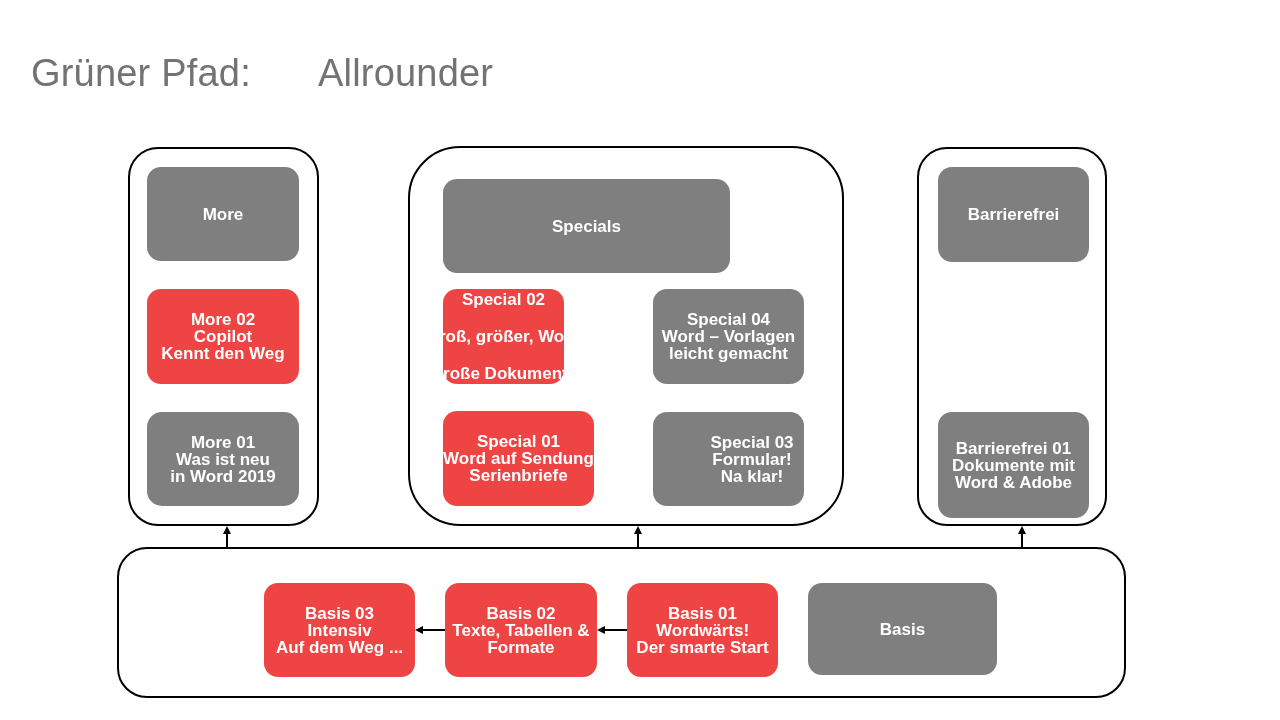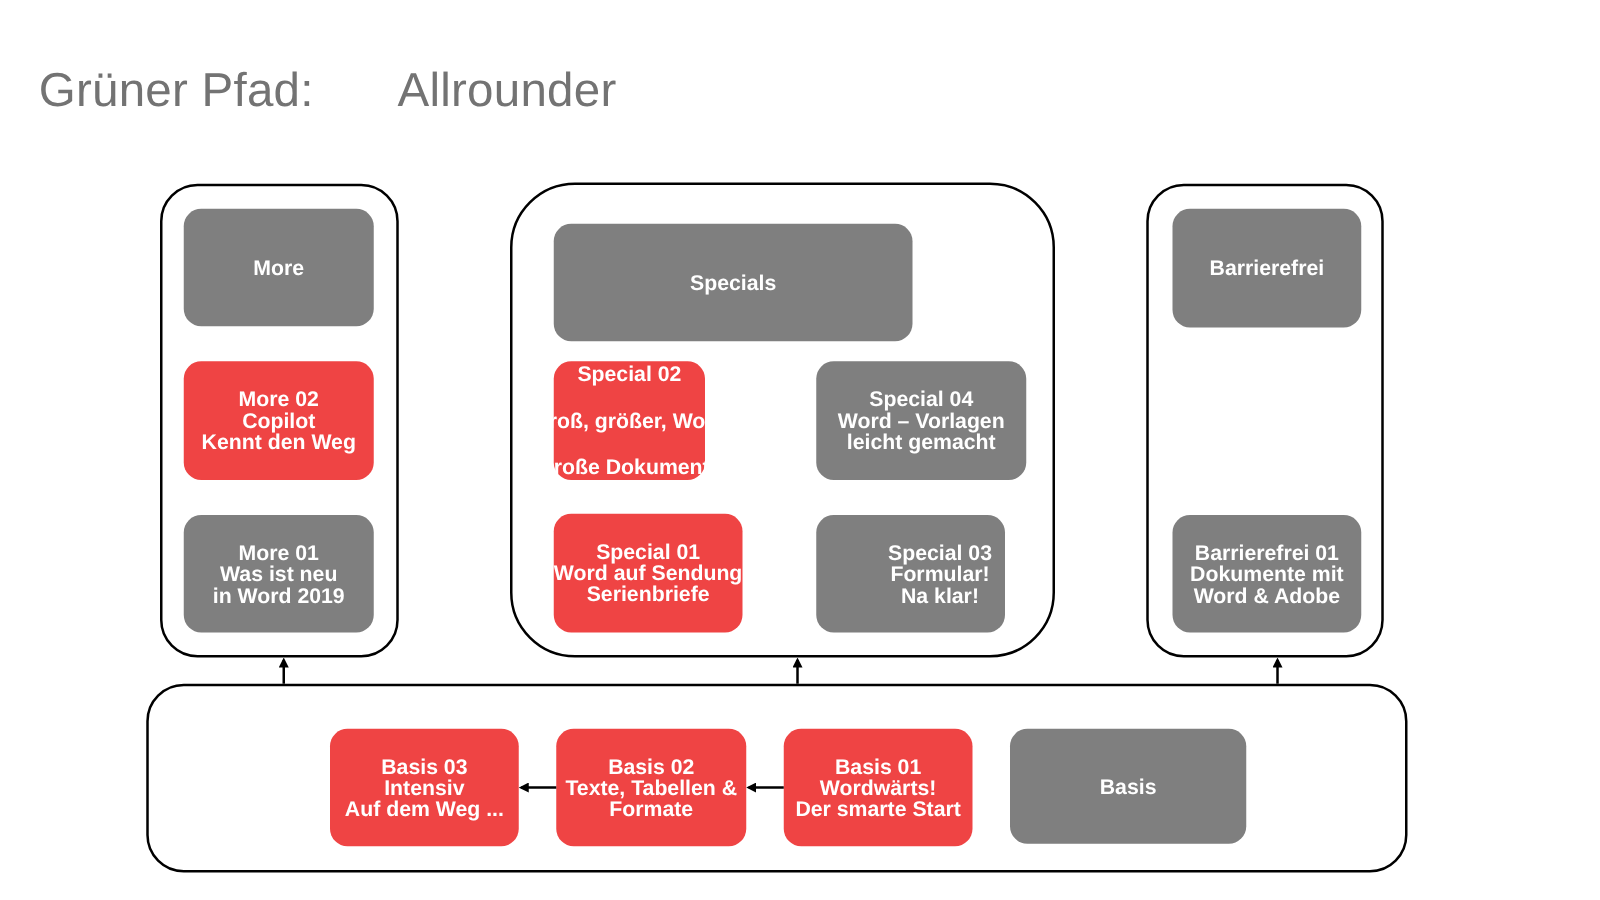--- a/index.html
+++ b/index.html
@@ -23,56 +23,56 @@
 
 <div class="group" style="left:128px; top:147px; width:191px; height:379px;"></div>
 <div class="box gray" style="left:147px; top:167px; width:152px; height:94px;">
   <span>More</span>
 </div>
 <div class="box green" style="left:147px; top:289px; width:152px; height:95px;">
   <span>More  02</span>
   <span>Copilot</span>
   <span>Kennt den Weg</span>
 </div>
-<div class="box gray" style="left:147px; top:412px; width:152px; height:94px;">
+<div class="box gray" style="left:147px; top:412px; width:152px; height:94px;border-radius:15px;">
   <span>More  01</span>
   <span>Was ist neu</span>
   <span>in Word 2019</span>
 </div>
 
 <div class="group special-group" style="left:408px; top:146px; width:436px; height:380px;"></div>
 <div class="box gray" style="left:443px; top:179px; width:287px; height:94px;">
   <span>Specials</span>
 </div>
 <div class="box green" style="left:443px; top:289px; width:121px; height:95px;gap:20px;">
   <span>Special 02</span>
   <span>Groß, größer, Word</span>
   <span>Große Dokumente</span>
 </div>
-<div class="box gray" style="left:653px; top:289px; width:168px; height:95px;border-radius:14px;">
+<div class="box gray" style="left:653px; top:289px; width:151px; height:95px;border-radius:14px;">
   <span>Special 04</span>
   <span>Word – Vorlagen</span>
   <span>leicht gemacht</span>
 </div>
 <div class="box green" style="left:443px; top:411px; width:151px; height:95px;">
   <span>Special  01</span>
   <span>Word auf Sendung</span>
   <span>Serienbriefe</span>
 </div>
 <div class="box gray" style="left:653px; top:412px; width:151px; height:94px;padding-left:47px;">
   <span>Special  03</span>
   <span>Formular!</span>
   <span>Na klar!</span>
 </div>
 
 <div class="group" style="left:917px; top:147px; width:190px; height:379px;"></div>
 <div class="box gray" style="left:938px; top:167px; width:151px; height:95px;">
   <span>Barrierefrei</span>
 </div>
-<div class="box gray" style="left:938px; top:412px; width:151px; height:94px;">
+<div class="box gray" style="left:938px; top:412px; width:151px; height:106px;">
   <span>Barrierefrei  01</span>
   <span>Dokumente mit</span>
   <span>Word &amp; Adobe</span>
 </div>
 
 <div class="group" style="left:117px; top:547px; width:1009px; height:151px;"></div>
 <div class="box green" style="left:264px; top:583px; width:151px; height:94px;">
   <span>Basis 03</span>
   <span>Intensiv</span>
   <span>Auf dem Weg ...</span>

